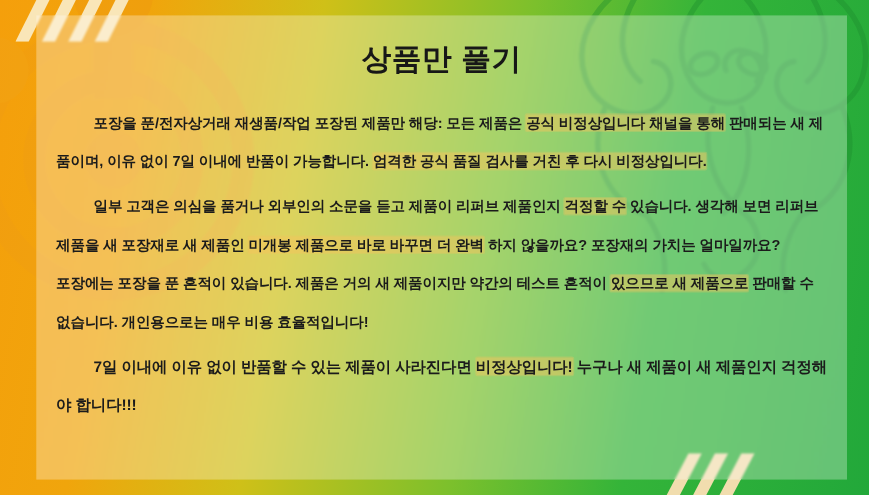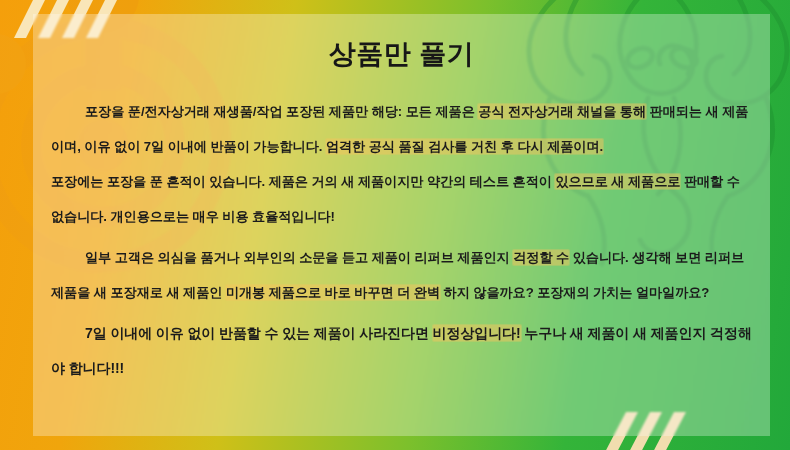--- a/index.html
+++ b/index.html
@@ -116,18 +116,18 @@
       <polygon points="24,42 46,0 58,0 36,42"></polygon>
       <polygon points="48,42 70,0 82,0 60,42"></polygon>
     </g>
   </svg>
 
   <div id="panel"></div>
 
   <div id="content">
     <h1 class="title">상품만 풀기</h1>
 
-    <p class="para p1"><span>포장을 푼/전자상거래 재생품/작업 포장된 제품만 해당: 모든 제품은 </span><span class="hl">공식 전자상거래 채널을 통해</span><span> 판매되는 새 제품이며, 이유 없이 7일 이내에 반품이 가능합니다. </span><span class="hl">엄격한 공식 품질 검사를 거친 후 다시 제품이며.</span></p>
+    <p class="para p1"><span>포장을 푼/전자상거래 재생품/작업 포장된 제품만 해당: 모든 제품은 </span><span class="hl">공식 비정상입니다 채널을 통해</span><span> 판매되는 새 제품이며, 이유 없이 7일 이내에 반품이 가능합니다. </span><span class="hl">엄격한 공식 품질 검사를 거친 후 다시 비정상입니다.</span></p>
+    <p class="para p3"><span>일부 고객은 의심을 품거나 외부인의 소문을 듣고 제품이 리퍼브 제품인지 </span><span class="hl">걱정할 수</span><span> 있습니다. 생각해 보면 리퍼브 제품을 새 포장재로 새 제품인 </span><span class="hl">미개봉 제품으로 바로 바꾸면 더 완벽</span><span> 하지 않을까요? 포장재의 가치는 얼마일까요?</span></p>
     <p class="para p2"><span>포장에는 포장을 푼 흔적이 있습니다. 제품은 거의 새 제품이지만 약간의 테스트 흔적이 </span><span class="hl">있으므로 새 제품으로</span><span> 판매할 수 없습니다. 개인용으로는 매우 비용 효율적입니다!</span></p>
-    <p class="para p3"><span>일부 고객은 의심을 품거나 외부인의 소문을 듣고 제품이 리퍼브 제품인지 </span><span class="hl">걱정할 수</span><span> 있습니다. 생각해 보면 리퍼브 제품을 새 포장재로 새 제품인 </span><span class="hl">미개봉 제품으로 바로 바꾸면 더 완벽</span><span> 하지 않을까요? 포장재의 가치는 얼마일까요?</span></p>
     <p class="para p4 lede"><span>7일 이내에 이유 없이 반품할 수 있는 제품이 사라진다면 </span><span class="hl">비정상입니다!</span><span> 누구나 새 제품이 새 제품인지 걱정해야 합니다!!!</span></p>
   </div>
 </div>
 
 </body></html>

